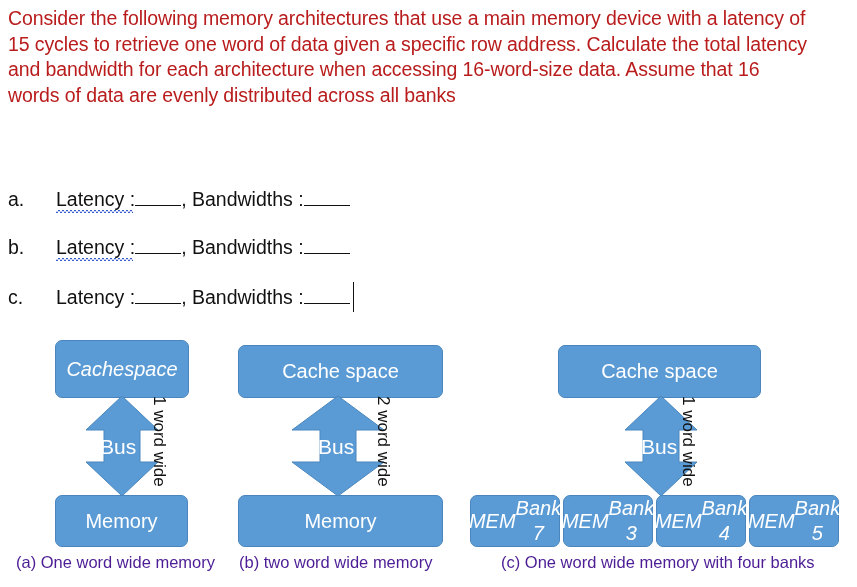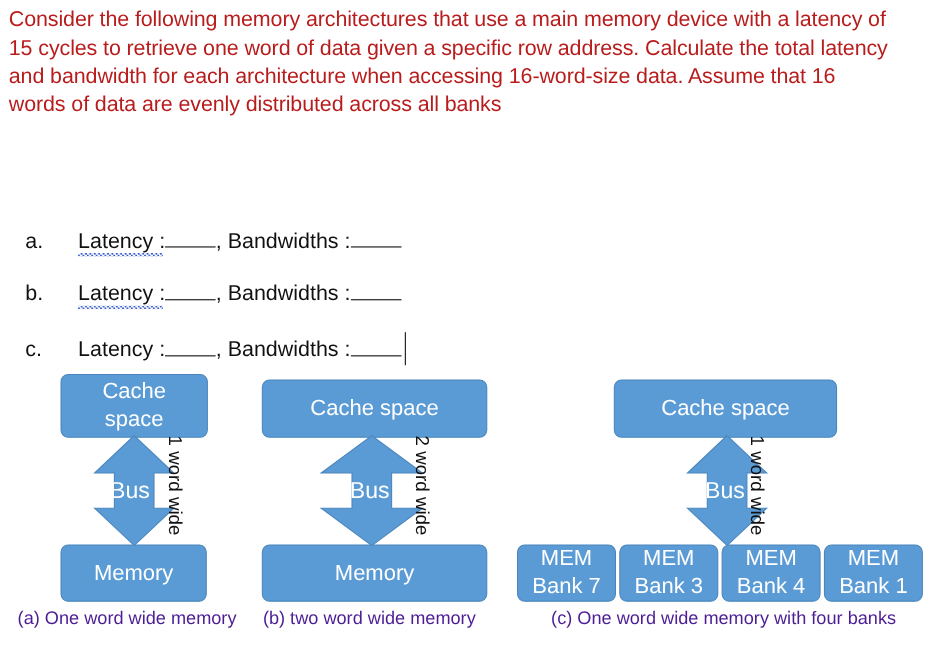--- a/index.html
+++ b/index.html
@@ -25,24 +25,23 @@
     width: 800px;
     font-size: 19.5px;
     line-height: 25.6px;
     color: #b91c1c;
     letter-spacing: -0.1px;
   }
 
   
   #answers {
     position: absolute;
-    left: 23px;
+    left: 8px;
     top: 186px;
     width: 500px;
-    margin-top: 20px;
   }
   .ans-row {
     position: relative;
     height: 48px;
     font-size: 19.5px;
     line-height: 26px;
     white-space: nowrap;
   }
   .ans-marker {
     display: inline-block;
@@ -100,21 +99,21 @@
     border-radius: 7px;
     color: #ffffff;
     display: flex;
     align-items: center;
     justify-content: center;
     text-align: center;
     font-size: 20px;
     line-height: 25px;
     box-sizing: border-box;
   }
-  .mbox.two-line { flex-direction: column; }
+  .mbox.two-line { flex-direction: row; font-style: italic; }
 
   .arrow-wrap {
     position: absolute;
   }
   .arrow-wrap svg { display: block; overflow: visible; }
   .bus-label {
     position: absolute;
     color: #ffffff;
     font-size: 21px;
     line-height: 21px;
@@ -229,19 +228,19 @@
     <div class="mbox two-line" style="left:103px; top:165px; width:90px; height:52px;">
       <span>MEM</span>
       <span>Bank 3</span>
     </div>
     <div class="mbox two-line" style="left:196px; top:165px; width:90px; height:52px;">
       <span>MEM</span>
       <span>Bank 4</span>
     </div>
     <div class="mbox two-line" style="left:289px; top:165px; width:90px; height:52px;">
       <span>MEM</span>
-      <span>Bank 1</span>
+      <span>Bank 5</span>
     </div>
 
     <div class="caption" style="left:41px; top:222px;">(c) One word wide memory with four banks</div>
   </div>
 
 </div>
 
 </body></html>

